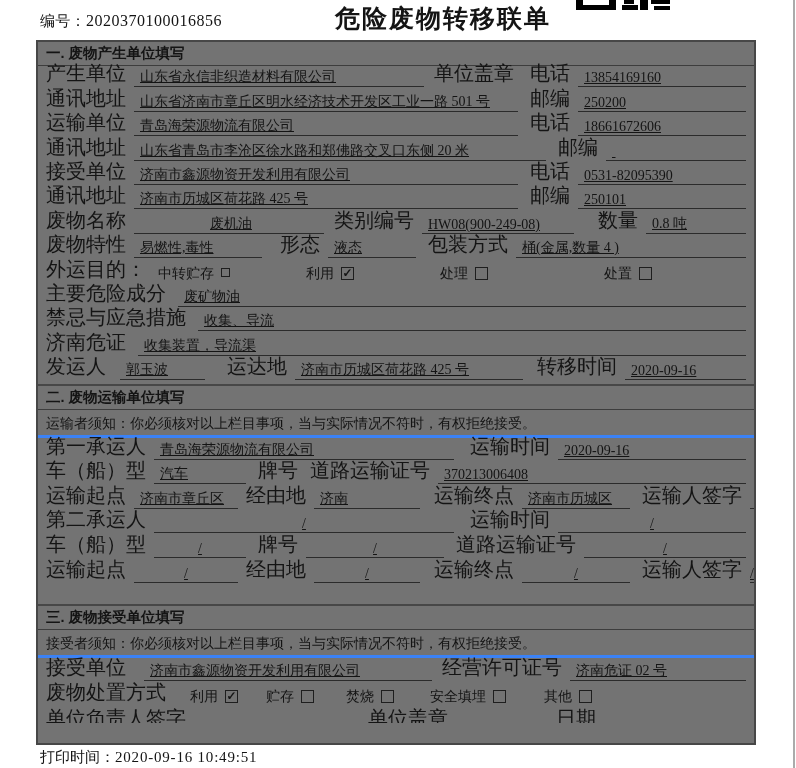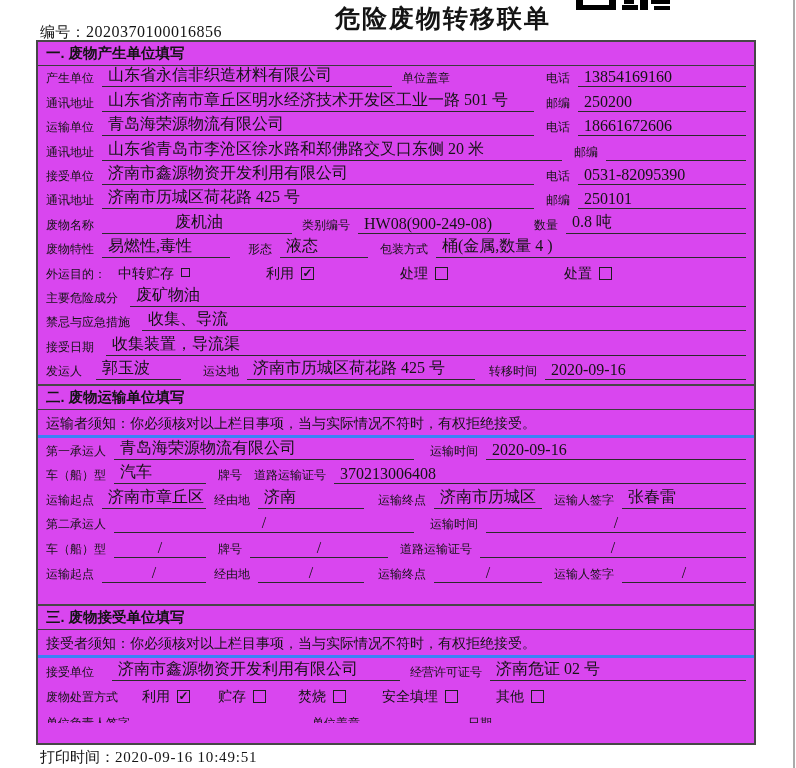--- a/index.html
+++ b/index.html
@@ -4,49 +4,49 @@
 <style>
   * { box-sizing: border-box; margin: 0; padding: 0; }
   html,body { width:796px; height:768px; background:#ffffff; overflow:hidden; }
   body { position:relative; font-family:"Liberation Serif","DejaVu Serif",serif; color:#141414; }
 
   
   .page-edge { position:absolute; top:0; right:1px; width:2px; height:768px; background:#ababab; }
 
   
   .hdr { position:absolute; top:0; left:0; width:100%; height:40px; }
-  .serial { position:absolute; left:40px; top:23px; font-size:15px; letter-spacing:.3px; white-space:nowrap; }
+  .serial { position:absolute; left:40px; top:12px; font-size:15px; letter-spacing:.3px; white-space:nowrap; }
   .serial .num { font-size:16px; letter-spacing:.5px; }
   .doc-title { position:absolute; left:90px; top:2px; width:706px; text-align:center;
                font-family:"Liberation Sans","DejaVu Sans",sans-serif; font-weight:bold;
                font-size:25px; letter-spacing:2px; white-space:nowrap; }
   .qr-frag { position:absolute; left:576px; top:0; width:96px; height:10px; }
 
   
   #doc-table { position:absolute; left:36px; top:40px; width:720px; height:705px;
-               border:2px solid #474747; background:#d946ef; }
+               border:2px solid #474747; background:#737373; }
   .sec { width:100%; overflow:hidden; }
   .sec + .sec { border-top:2px solid #474747; }
   #sec-producer  { height:342px; }
   #sec-transport { height:220px; }
   #sec-receiver  { height:119px; }
 
   .sec-title { height:24px; line-height:23px; padding-left:8px; border-bottom:1px solid #3d3d3d;
                font-family:"Liberation Sans","DejaVu Sans",sans-serif; font-weight:bold; font-size:14.5px; }
   .notice { height:28px; line-height:27px; padding-left:8px; border-bottom:3px solid #3b82f6;
             font-size:14px; white-space:nowrap; }
 
   .frow { display:flex; align-items:flex-end; padding:0 8px 3px 8px; white-space:nowrap; }
   #sec-producer  .frow { height:24.4px; }
   #sec-transport .frow { height:24.6px; }
   #sec-receiver  .frow { height:25.7px; }
 
-  .lbl { font-size:12px; flex:0 0 auto; }
-  .field { border-bottom:1px solid #2b2b2b; font-size:16px; margin-left:8px;
-           padding:0 2px 0 6px; min-height:17px; flex:0 0 auto; overflow:visible; }
+  .lbl { font-size:20px; flex:0 0 auto; }
+  .field { border-bottom:1px solid #2b2b2b; font-size:14px; margin-left:8px;
+           padding:0 2px 0 6px; min-height:17px; flex:0 0 auto; overflow:visible;text-decoration:underline; }
   .field.fx { flex:1 1 20px; }
   .field.ctr { text-align:center; padding:0; }
 
   .cbg { display:flex; align-items:center; flex:0 0 auto; }
   .cbl { font-size:14px; }
   .box { display:inline-block; width:13px; height:13px; border:1.5px solid #1e1e1e; margin-left:7px;
          font-size:12px; line-height:11px; text-align:center; font-weight:bold; margin-bottom:1px; }
   .box.sm { width:9px; height:9px; margin-bottom:2px; }
 
   
@@ -149,21 +149,21 @@
       </div>
       <div class="frow">
         <span class="lbl">主要危险成分</span>
         <span class="field fx" style="margin-left: 12px;">废矿物油</span>
       </div>
       <div class="frow">
         <span class="lbl">禁忌与应急措施</span>
         <span class="field fx" style="margin-left: 12px;">收集、导流</span>
       </div>
       <div class="frow">
-        <span class="lbl">接受日期</span>
+        <span class="lbl">济南危证</span>
         <span class="field fx" style="margin-left: 12px;">收集装置，导流渠</span>
       </div>
       <div class="frow">
         <span class="lbl">发运人</span>
         <span class="field" style="width: 85px; margin-left: 14px;">郭玉波</span>
         <span class="lbl" style="margin-left: 22px;">运达地</span>
         <span class="field" style="width: 228px;">济南市历城区荷花路 425 号</span>
         <span class="lbl" style="margin-left: 14px;">转移时间</span>
         <span class="field fx">2020-09-16</span>
       </div>

